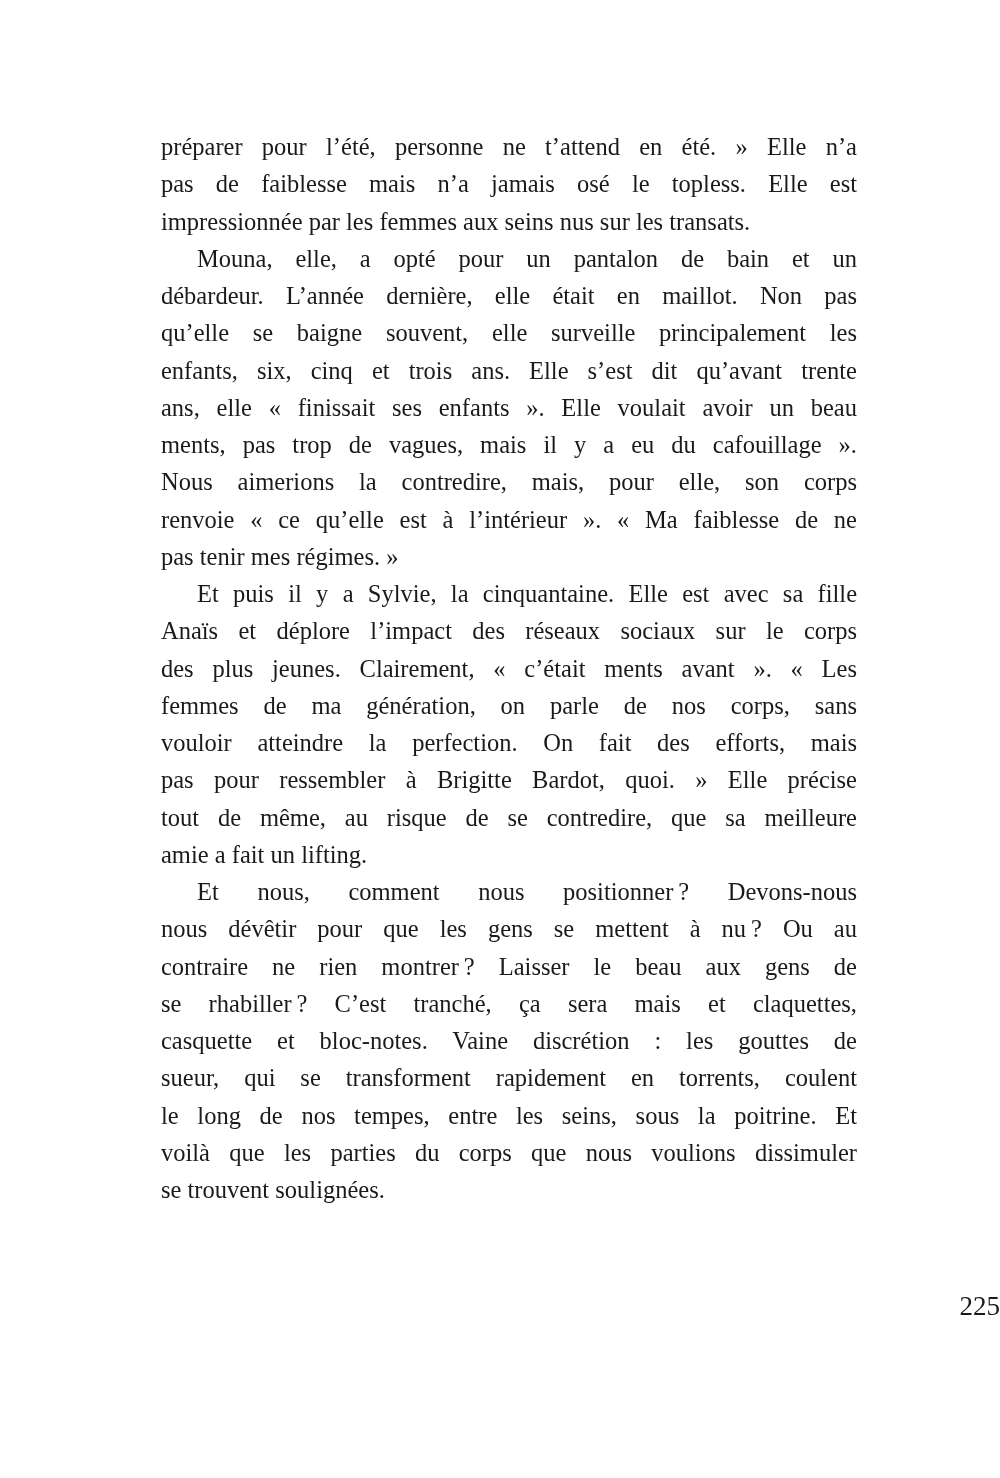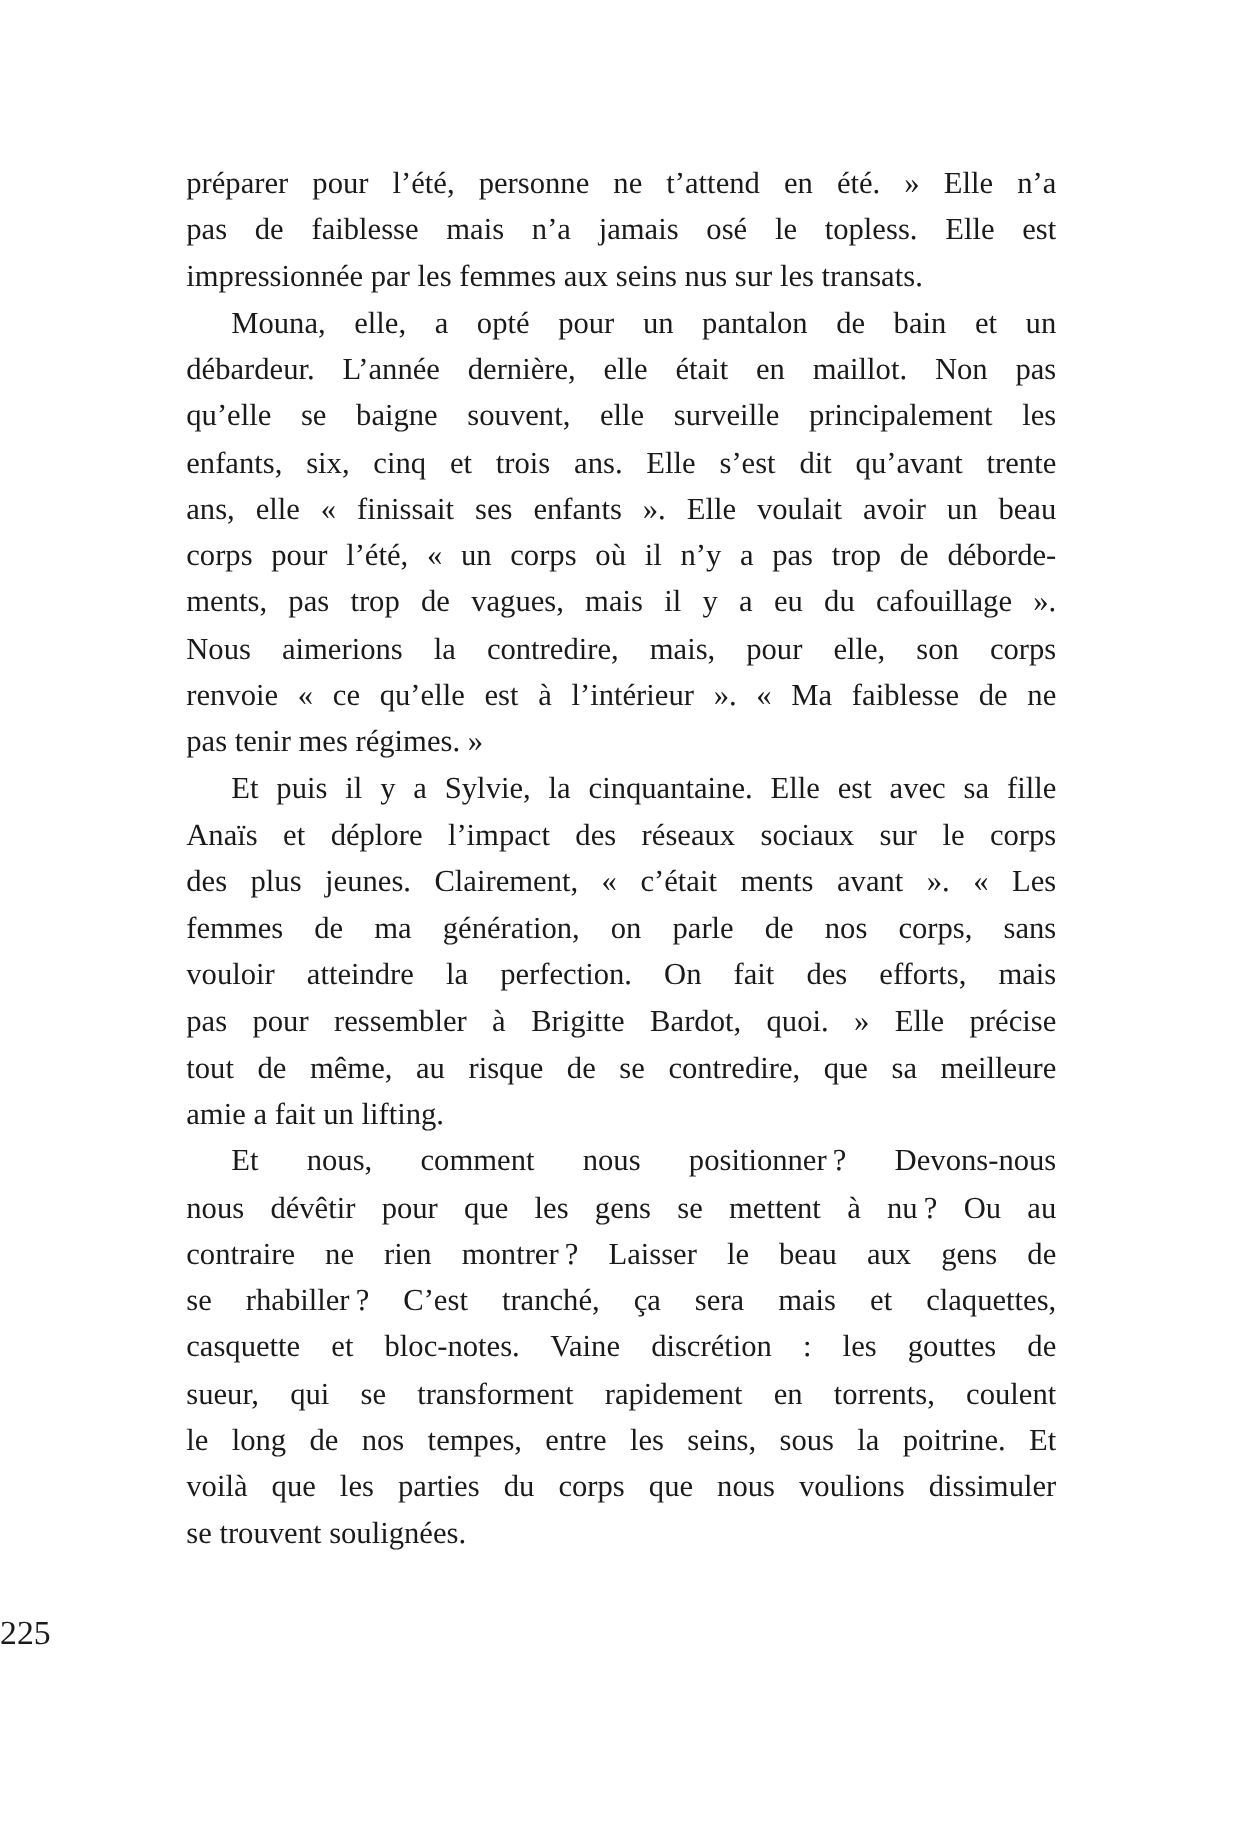--- a/index.html
+++ b/index.html
@@ -15,21 +15,21 @@
     color: #1a1a1a;
     overflow: hidden;
   }
   .page {
     position: absolute;
     inset: 0;
     background: #ffffff;
   }
   .text-block {
     position: absolute;
-    left: 149px;
+    left: 161px;
     top: 128px;
     width: 696px;
   }
   .line {
     font-size: 24.5px;
     line-height: 37.25px;
     height: 37.25px;
     overflow: hidden;
     text-align: justify;
     text-align-last: justify;
@@ -39,40 +39,39 @@
     text-indent: 36px;
   }
   .line.last {
     text-align-last: left;
   }
   .page-number {
     position: absolute;
     top: 1290px;
     left: 0;
     width: 100%;
-    text-align: left;
+    text-align: right;
     font-size: 27px;
     line-height: 32px;
     color: #1a1a1a;
   }
 </style>
 </head>
 <body>
 
 <div class="page">
   <div class="text-block">
       <div class="line">préparer pour l’été, personne ne t’attend en été. » Elle n’a</div>
       <div class="line">pas de faiblesse mais n’a jamais osé le topless. Elle est</div>
       <div class="line last">impressionnée par les femmes aux seins nus sur les transats.</div>
       <div class="line indent">Mouna, elle, a opté pour un pantalon de bain et un</div>
       <div class="line">débardeur. L’année dernière, elle était en maillot. Non pas</div>
       <div class="line">qu’elle se baigne souvent, elle surveille principalement les</div>
       <div class="line">enfants, six, cinq et trois ans. Elle s’est dit qu’avant trente</div>
       <div class="line">ans, elle « finissait ses enfants ». Elle voulait avoir un beau</div>
-      <div class="line">corps pour l’été, « un corps où il n’y a pas trop de déborde-</div>
       <div class="line">ments, pas trop de vagues, mais il y a eu du cafouillage ».</div>
       <div class="line">Nous aimerions la contredire, mais, pour elle, son corps</div>
       <div class="line">renvoie « ce qu’elle est à l’intérieur ». « Ma faiblesse de ne</div>
       <div class="line last">pas tenir mes régimes. »</div>
       <div class="line indent">Et puis il y a Sylvie, la cinquantaine. Elle est avec sa fille</div>
       <div class="line">Anaïs et déplore l’impact des réseaux sociaux sur le corps</div>
       <div class="line">des plus jeunes. Clairement, « c’était ments avant ». « Les</div>
       <div class="line">femmes de ma génération, on parle de nos corps, sans</div>
       <div class="line">vouloir atteindre la perfection. On fait des efforts, mais</div>
       <div class="line">pas pour ressembler à Brigitte Bardot, quoi. » Elle précise</div>

